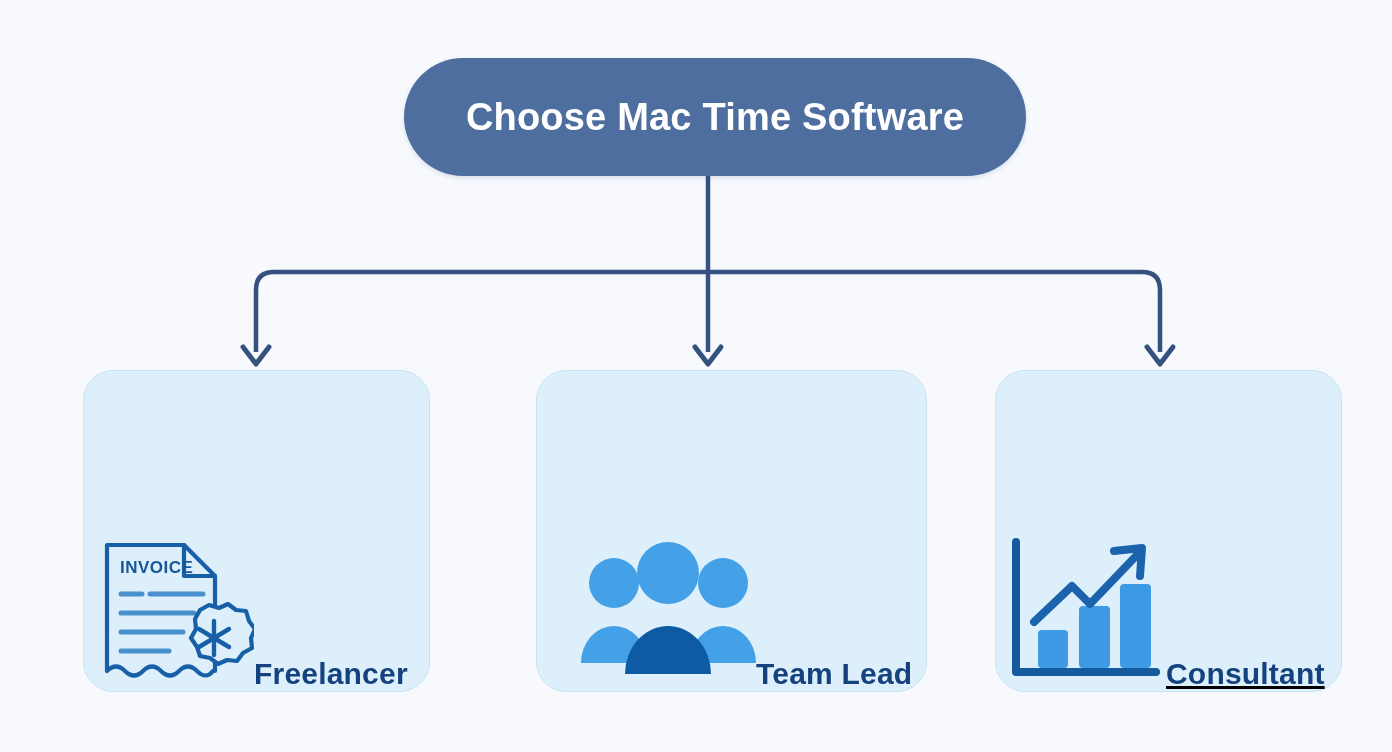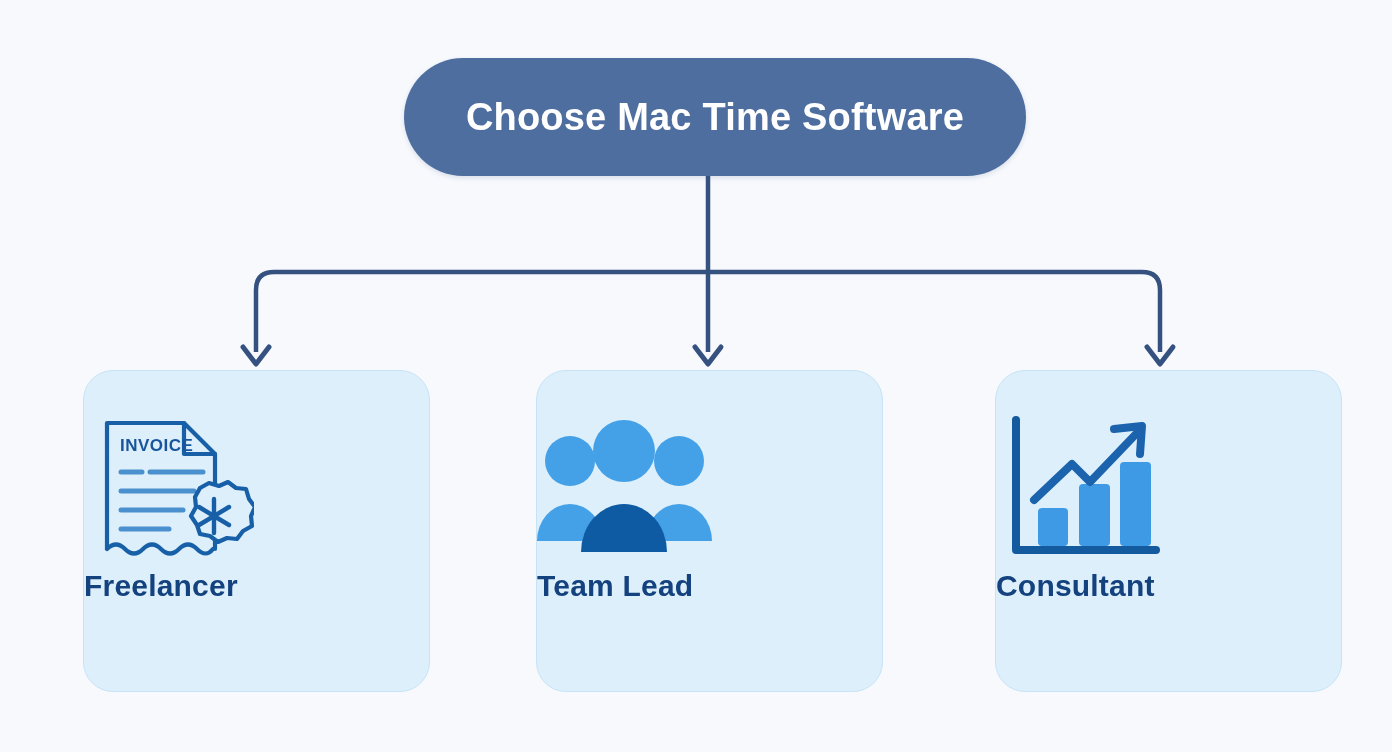--- a/index.html
+++ b/index.html
@@ -54,27 +54,27 @@
   
   .card {
     position: absolute;
     top: 370px;
     width: 345px;
     height: 320px;
     background: #ddeffb;
     border: 1.5px solid #c6e4f6;
     border-radius: 30px;
     display: flex;
-    flex-direction: column;
-    align-items: flex-start;
+    flex-direction: row;
+    align-items: flex-end;
     justify-content: flex-start;
   }
   .card-1 { left: 83px; }
-  .card-2 { left: 536px; }
-  .card-3 { left: 995px; }
+  .card-2 { left: 536px; padding-left: 44px; }
+  .card-3 { left: 995px; text-decoration: underline; }
 
   .card-icon {
     margin-top: 38px;
     height: 160px;
     display: flex;
     align-items: center;
     justify-content: center;
   }
   .card-label {
     color: #14427e;

